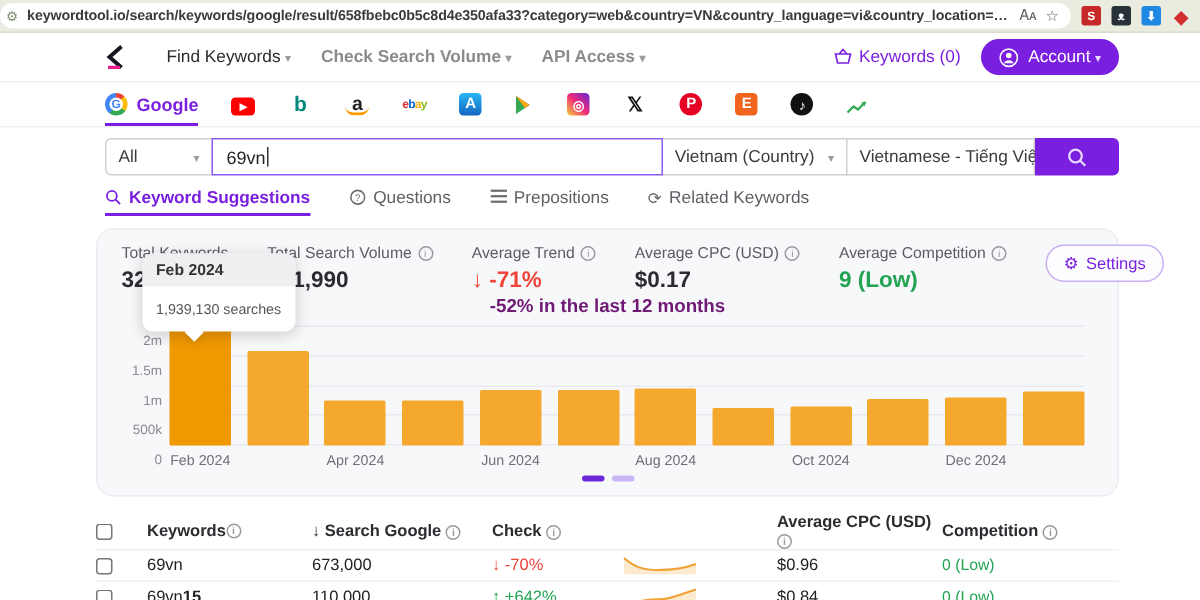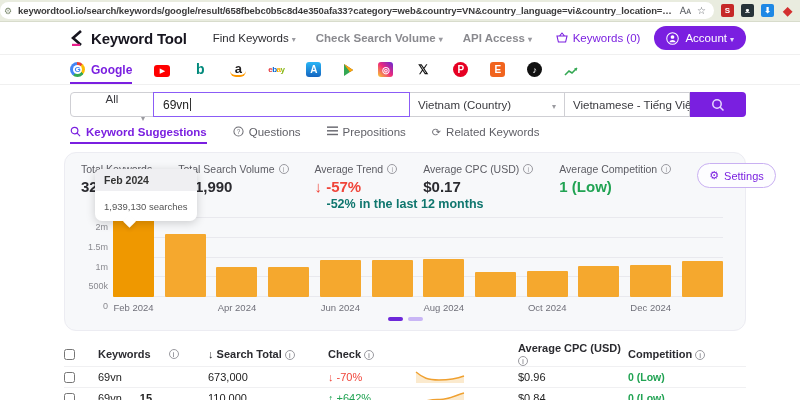--- a/index.html
+++ b/index.html
@@ -48,27 +48,27 @@
   .yt { width:16px; height:12px; background:#ff0000; border-radius:3px; color:#fff; font-size:7px;
     display:flex; align-items:center; justify-content:center; }
   .sq { width:15px; height:15px; border-radius:3px; color:#fff; font-size:10px;
     display:flex; align-items:center; justify-content:center; font-weight:bold; }
 
   
   .search-row { display:flex; margin:7px 54px 0 70px; height:25px; }
   .sel { border:1px solid #cfcfd4; background:#fff; font-size:11.5px; color:#3a3a3f;
     display:flex; align-items:center; padding:0 8px; gap:6px; white-space:nowrap; }
   .sel .chev { margin-left:auto; }
-  .sel-all { width:84px; border-radius:4px 0 0 4px;flex-direction:column; }
+  .sel-all { width:72px; border-radius:4px 0 0 4px; }
   .kw-input { flex:1; border:1.5px solid #8b5cf6; margin-left:-1px; font-size:12px;
     padding:0 9px; color:#222; display:flex; align-items:center; background:#fff; z-index:2; }
   .caret { display:inline-block; width:1px; height:13px; background:#333; margin-left:1px;
     animation:blink 1s steps(1) infinite; }
   @keyframes blink { 50% { opacity:0; } }
-  .sel-country { width:156px; margin-left:-1px;justify-content:flex-end; }
+  .sel-country { width:124px; margin-left:-1px;justify-content:flex-end; }
   .sel-lang { width:126px; margin-left:-1px; }
   .search-btn { width:56px; background:#7a1fe0; border:none; border-radius:0 4px 4px 0;
     display:flex; align-items:center; justify-content:center; }
 
   
   .result-tabs { display:flex; gap:26px; padding:9px 54px 0 70px; font-size:11.5px; height:27px; }
   .rtab { color:#5f5f66; display:flex; gap:5px; padding-bottom:6px; }
   .rtab.active { color:#7a1fe0; font-weight:bold; border-bottom:2px solid #7a1fe0; }
   .rtab .t-ic { font-size:11px; }
 
@@ -93,21 +93,21 @@
   .tooltip { position:absolute; left:30px; top:16px; width:102px; background:#fff;
     border-radius:7px; box-shadow:0 2px 10px rgba(0,0,0,0.18); z-index:6; font-size:10px; }
   .tooltip .tt-head { background:#efeff2; border-radius:7px 7px 0 0; padding:5px 9px;
     font-weight:bold; color:#333; font-size:10.5px; }
   .tooltip .tt-body { padding:10px 9px 9px; color:#555; font-size:9.5px; }
   .tooltip:after { content:""; position:absolute; left:30px; bottom:-5px; width:9px; height:9px;
     background:#fff; transform:rotate(45deg); box-shadow:2px 2px 4px rgba(0,0,0,0.08); }
 
   
   .chart { position:relative; height:116px; margin-top:2px; }
-  .chart-title { text-align:center; font-size:12.5px; font-weight:bold; color:#0f766e; }
+  .chart-title { text-align:center; font-size:12.5px; font-weight:bold; color:#701a75; }
   .plot { position:absolute; left:32px; right:6px; top:21px; bottom:16px; }
   .gridline { position:absolute; left:0; right:0; height:1px; background:#e9e9ee; }
   .ytick { position:absolute; right:100%; margin-right:5px; transform:translateY(50%);
     font-size:9px; color:#8a8a90; white-space:nowrap; }
   .bars { position:absolute; inset:0; display:flex; justify-content:space-between;
     align-items:flex-end; }
   .bar { width:41px; border-radius:1px; }
   .xlabels { position:absolute; left:32px; right:6px; bottom:0; display:flex;
     justify-content:space-between; }
   .xlab { width:41px; text-align:center; font-size:9.5px; color:#70707a; white-space:nowrap; }
@@ -115,25 +115,25 @@
   .dot { width:15px; height:4px; border-radius:2px; }
   .dot.active { background:#6d28d9; } .dot.idle { background:#c9b6f5; }
 
   
   .kw-table { margin:11px 54px 0 64px; width:682px; font-size:11px; }
   .t-row { display:flex; align-items:center; height:21px; }
   .t-head { font-weight:bold; color:#2b2b30; height:24px; }
   .t-body .t-row { border-top:1px solid #f0f0f2; }
   .c-check { width:34px; display:flex; align-items:center; }
   .c-check input { width:11px; height:11px; accent-color:#7a1fe0; }
-  .c-kw { flex:1; display:flex; align-items:center; gap:18px; }
+  .c-kw { flex:1; display:flex; align-items:center; gap:0; }
   .c-vol { width:120px; } .c-trend { width:86px; } .c-spark { width:104px; }
   .c-cpc { width:110px; } .c-comp { width:118px; }
   .trend-down { color:#f0453a; } .trend-up { color:#21a353; }
-  .comp-val { color:#21a353; font-size:10.5px;font-weight:bold; }
+  .comp-val { color:#21a353; font-size:10.5px; }
   .bold-sfx { font-weight:bold; }
 </style>
 </head>
 <body>
 
 <div class="browser-bar">
   <div class="omnibox">
     <span class="site-icon">⚙</span>
     <span class="url-text">keywordtool.io/search/keywords/google/result/658fbebc0b5c8d4e350afa33?category=web&amp;country=VN&amp;country_language=vi&amp;country_location=2704&amp;keyword=69vn&amp;language=vi&amp;metrics_country=VN&amp;metrics_cur...</span>
     <span class="omni-ic">🗛</span>
@@ -144,21 +144,20 @@
   <span class="ext-ic" style="background:#1e88e5">⬇</span>
   <span class="ext-ic" style="background:transparent;color:#d32f2f;font-size:12px">◆</span>
 </div>
 
 <div class="site-header">
   <div class="logo">
     <svg width="15" height="16" viewBox="0 0 15 16">
       <path d="M11 1 L3 8 L11 15" stroke="#17151f" stroke-width="2.6" fill="none"></path>
       <path d="M3 13 L11 13" stroke="#e91e8c" stroke-width="2.4" fill="none" transform="translate(-1,2)"></path>
     </svg>
-    <span>Keyword Tool</span>
   </div>
   <div class="main-nav">
     <span class="nav-item strong chev">Find Keywords</span>
     <span class="nav-item chev">Check Search Volume</span>
     <span class="nav-item chev">API Access</span>
   </div>
   <div class="header-right">
     <span class="cart-link">
       <svg width="12" height="12" viewBox="0 0 12 12">
         <path d="M1 4 h10 l-1.4 6 h-7.2 z M3.5 4 L6 1 L8.5 4" stroke="#7a1fe0" fill="none" stroke-width="1.1"></path>
@@ -300,35 +299,35 @@
           <span>Total Search Volume</span>
           <i class="info-icon"></i>
         </div>
       <div class="val">901,990</div>
     </div>
     <div class="stat" style="width:104px">
       <div class="lbl">
           <span>Average Trend</span>
           <i class="info-icon"></i>
         </div>
-      <div class="val red"><span>↓</span> <span>-57%</span></div>
+      <div class="val red"><span>↓</span> <span>-71%</span></div>
     </div>
     <div class="stat" style="width:112px">
       <div class="lbl">
           <span>Average CPC (USD)</span>
           <i class="info-icon"></i>
         </div>
       <div class="val">$0.17</div>
     </div>
     <div class="stat">
       <div class="lbl">
           <span>Average Competition</span>
           <i class="info-icon"></i>
         </div>
-      <div class="val green">1 (Low)</div>
+      <div class="val green">9 (Low)</div>
     </div>
     <button class="settings-btn">
       <span>⚙</span>
       <span>Settings</span>
     </button>
   </div>
 
   <div class="tooltip">
     <div class="tt-head">Feb 2024</div>
     <div class="tt-body">1,939,130 searches</div>
@@ -390,21 +389,21 @@
 
 <div class="kw-table">
   <div class="t-row t-head">
     <div class="c-check">
         <input type="checkbox" style="">
       </div>
     <div class="c-kw">
         <span>Keywords</span>
         <i class="info-icon"></i>
       </div>
-    <div class="c-vol"><span>↓</span> <span>Search Total</span> <i class="info-icon"></i></div>
+    <div class="c-vol"><span>↓</span> <span>Search Google</span> <i class="info-icon"></i></div>
     <div class="c-trend"><span>Check</span> <i class="info-icon"></i></div>
     <div class="c-spark"></div>
     <div class="c-cpc"><span>Average CPC (USD)</span> <i class="info-icon"></i></div>
     <div class="c-comp"><span>Competition</span> <i class="info-icon"></i></div>
   </div>
   <div class="t-body" id="tbody">
       <div class="t-row">
         <div class="c-check">
           <input type="checkbox" style="">
         </div>

